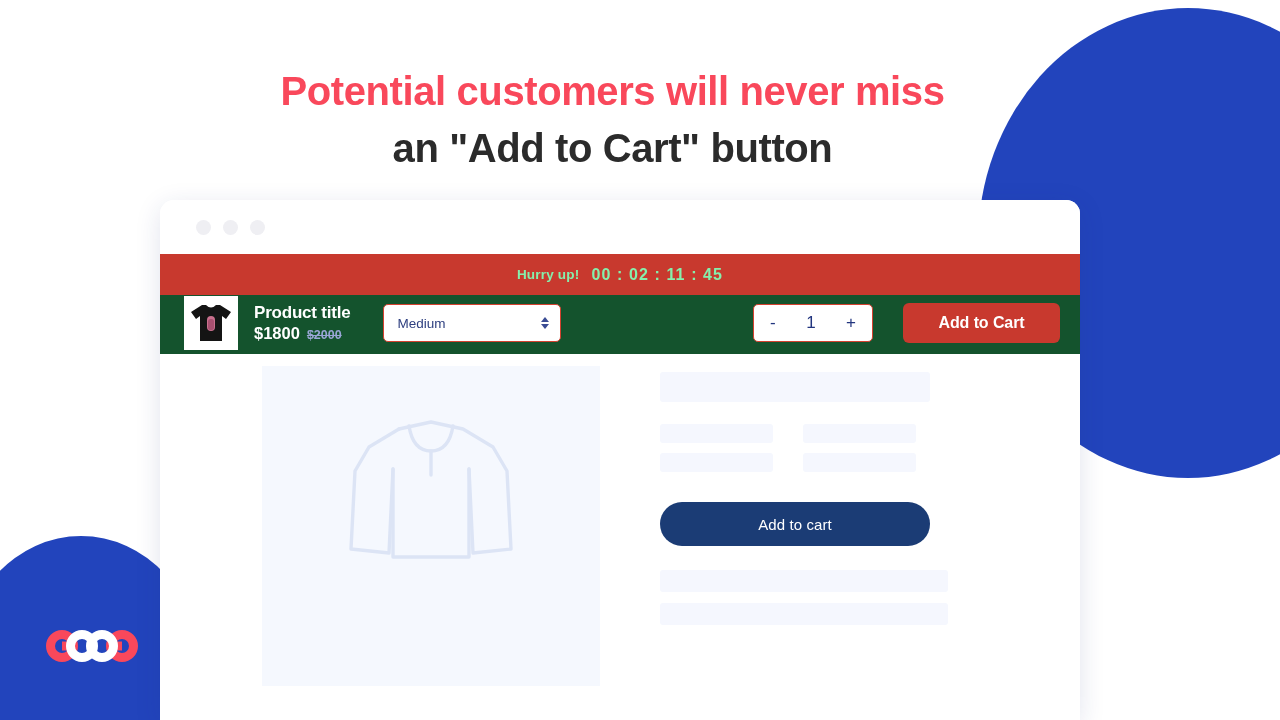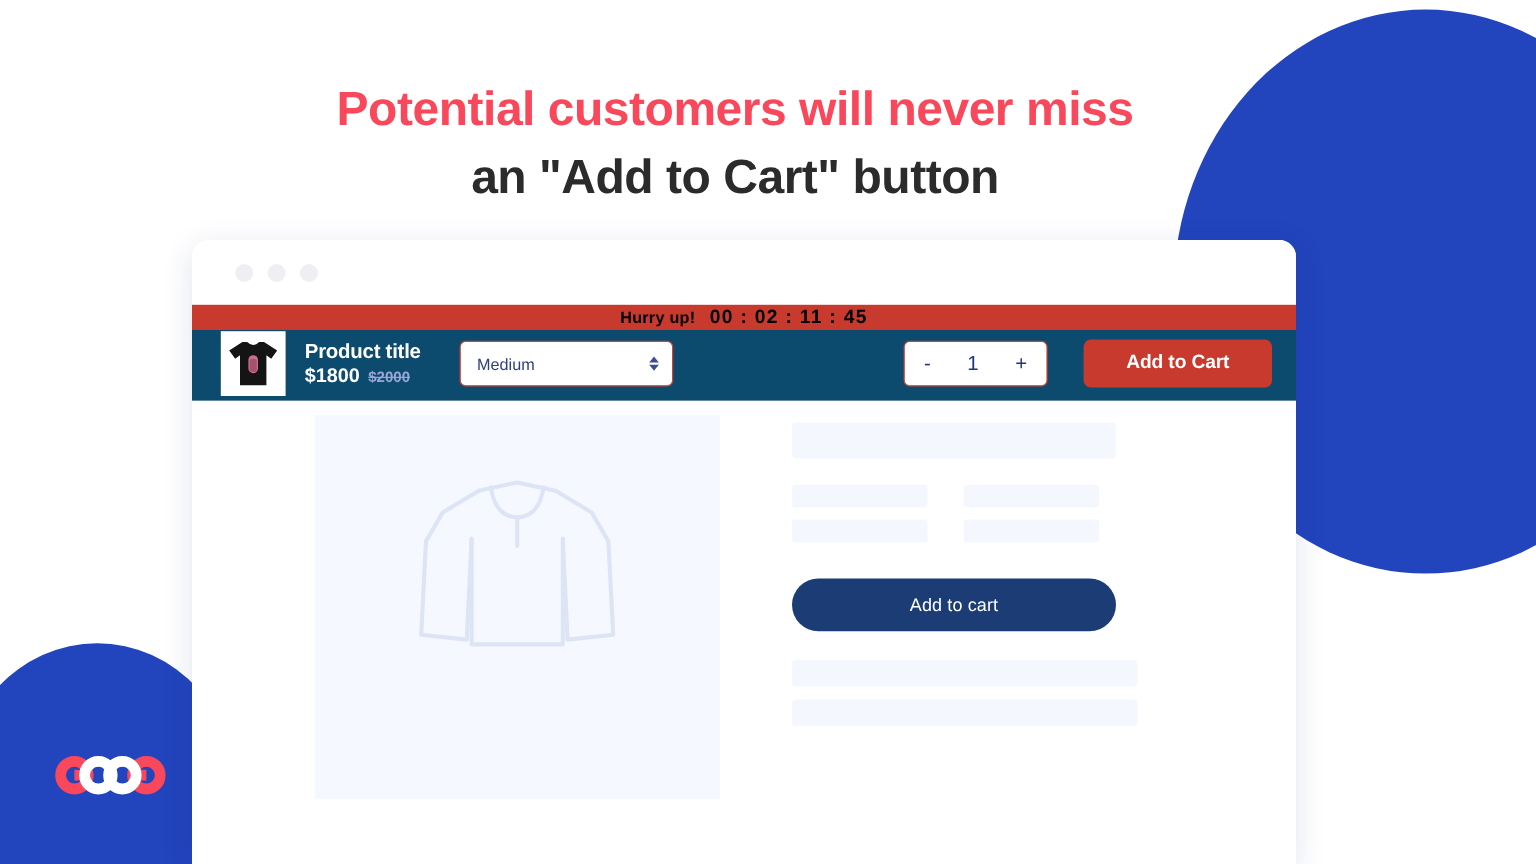--- a/index.html
+++ b/index.html
@@ -89,36 +89,36 @@
   }
   .dot {
     width: 15px;
     height: 15px;
     border-radius: 50%;
     background: #EFEFF3;
   }
 
   
   .countdown-bar {
-    height: 21px;
+    height: 41px;
     background: #C8392E;
-    color: #000000;
+    color: #86efac;
     display: flex;
     align-items: center;
     justify-content: center;
     gap: 12px;
     font-size: 13.5px;
     font-weight: bold;
     letter-spacing: 0.2px;
   }
   .countdown-timer { letter-spacing: 1.1px; font-size: 16px; }
 
   .sticky-bar {
     height: 59px;
-    background: #0c4a6e;
+    background: #14532d;
     display: flex;
     align-items: center;
     padding: 0 20px 3px 24px;
     box-sizing: border-box;
     gap: 14px;
   }
 
   .thumb {
     width: 54px;
     height: 54px;

